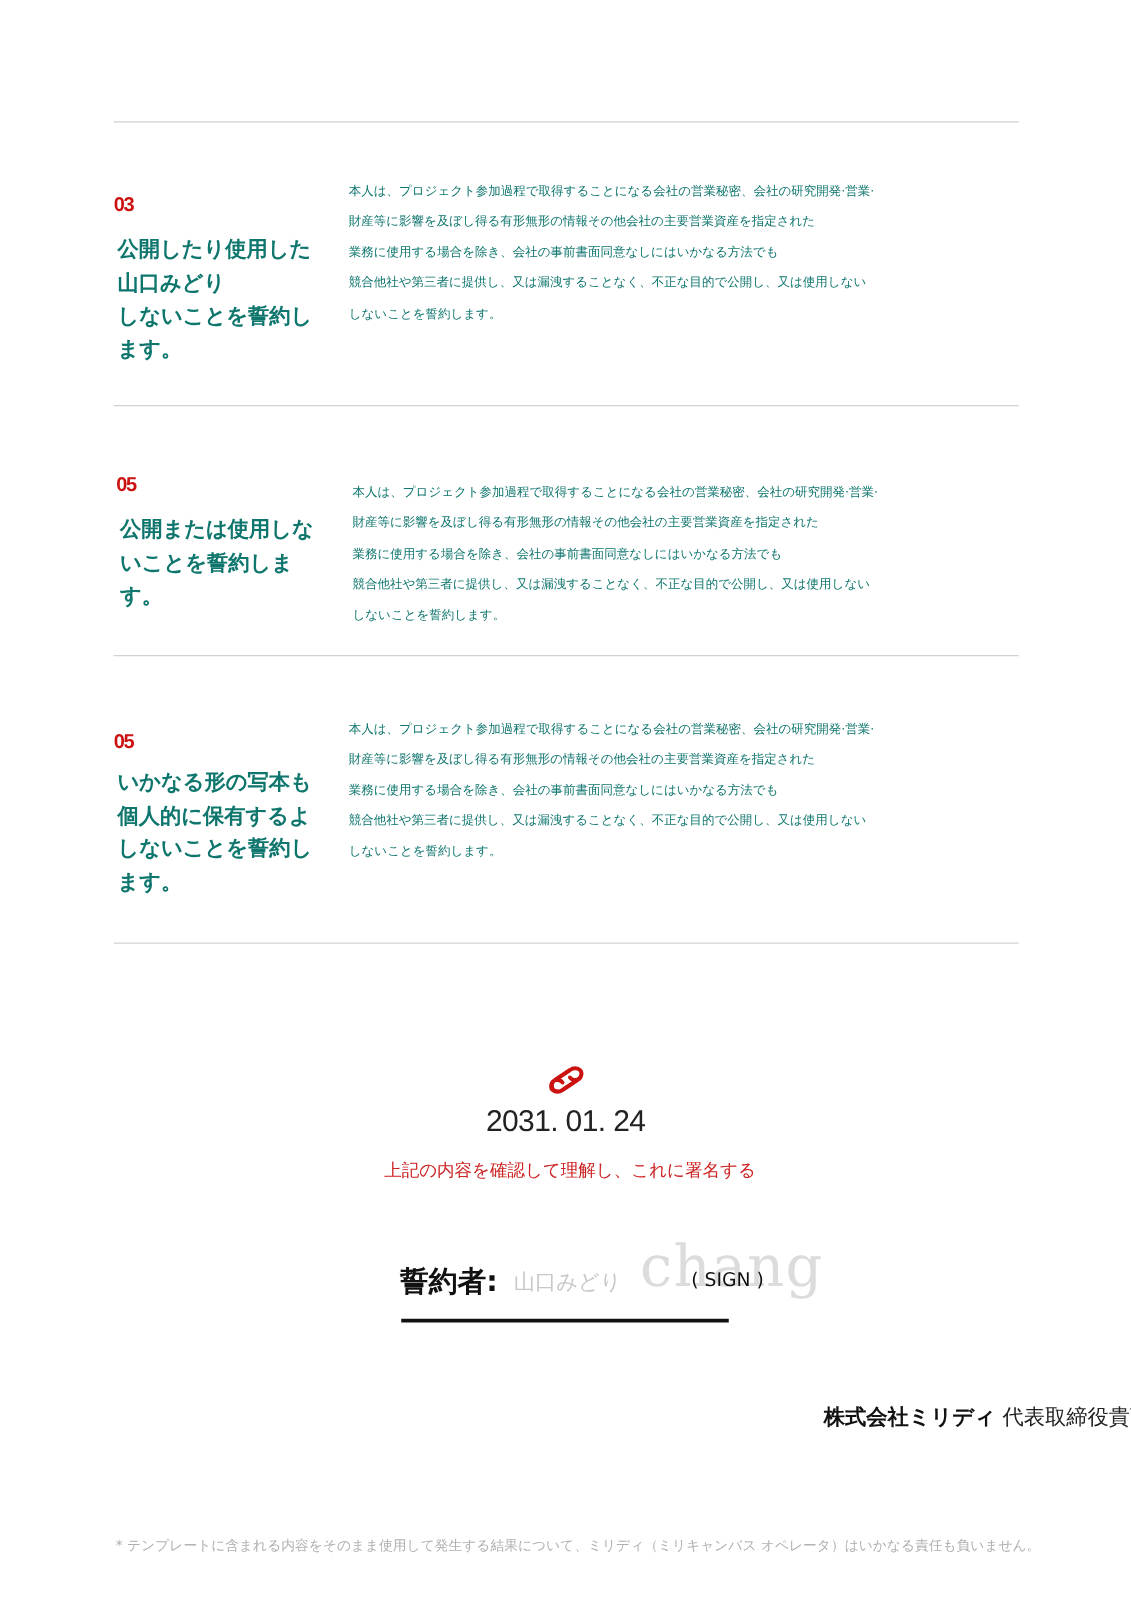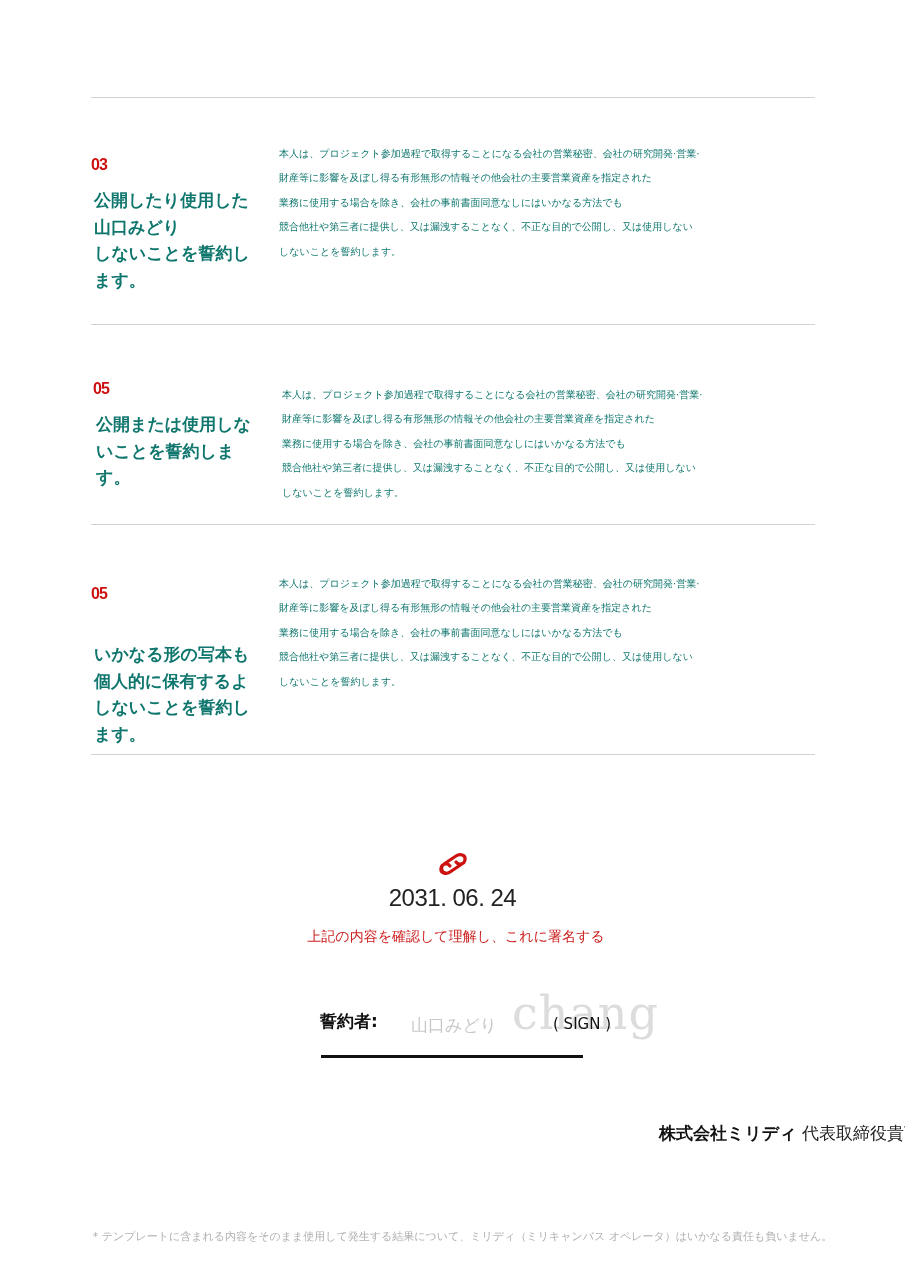--- a/index.html
+++ b/index.html
@@ -34,21 +34,21 @@
       position: absolute; left: 0; width: 905px; top: 884px;
       text-align: center; font-size: 24px; letter-spacing: -0.5px; color: #222;
       font-family: "Liberation Sans", sans-serif;
     }
     .confirm {
       position: absolute; left: 0; width: 912px; top: 928px;
       text-align: center; font-size: 14px; color: #cc2222;
     }
     .signer-label {
       position: absolute; left: 320px; top: 1010px;
-      font-size: 17px; font-weight: bold; color: #111;
+      font-size: 23px; font-weight: bold; color: #111;
     }
     .signer-name {
       position: absolute; left: 411px; top: 1014px;
       font-size: 17px; color: #c8c8c8;
     }
     .signature {
       position: absolute; left: 512px; top: 986px;
       font-family: "DejaVu Serif", "Liberation Serif", serif;
       font-size: 46px; color: #dcdcdc; letter-spacing: 1px;
     }
@@ -106,40 +106,40 @@
     <div>本人は、プロジェクト参加過程で取得することになる会社の営業秘密、会社の研究開発·営業·</div>
     <div>財産等に影響を及ぼし得る有形無形の情報その他会社の主要営業資産を指定された</div>
     <div>業務に使用する場合を除き、会社の事前書面同意なしにはいかなる方法でも</div>
     <div>競合他社や第三者に提供し、又は漏洩することなく、不正な目的で公開し、又は使用しない</div>
     <div>しないことを誓約します。</div>
   </div>
 </div>
 
 <div>
   <div class="num" style="left:91px; top:580px">05</div>
-  <div class="title" style="left:94px; top:641px">
+  <div class="title" style="left:94px; top:613px">
     <div>いかなる形の写本も</div>
     <div>個人的に保有するよ</div>
     <div>しないことを誓約し</div>
     <div>ます。</div>
   </div>
   <div class="body" style="left:279px; top:572px">
     <div>本人は、プロジェクト参加過程で取得することになる会社の営業秘密、会社の研究開発·営業·</div>
     <div>財産等に影響を及ぼし得る有形無形の情報その他会社の主要営業資産を指定された</div>
     <div>業務に使用する場合を除き、会社の事前書面同意なしにはいかなる方法でも</div>
     <div>競合他社や第三者に提供し、又は漏洩することなく、不正な目的で公開し、又は使用しない</div>
     <div>しないことを誓約します。</div>
   </div>
 </div>
 
 <div>
   <svg class="seal" viewBox="0 0 32 32">
     <path d="M9 25 C4 25 3 19 7 16 L19 8 C23 5 29 7 28 12 C27 17 21 17 19 14 M13 18 C11 15 5 15 4 20 C3 25 9 27 13 24 L25 16" fill="none" stroke="#cc1111" stroke-width="3.2" stroke-linecap="round"></path>
   </svg>
-  <div class="date">2031. 06. 24</div>
+  <div class="date">2031. 01. 24</div>
   <div class="confirm">上記の内容を確認して理解し、これに署名する</div>
 
   <div class="signature">chang</div>
   <div class="signer-label">誓約者:</div>
   <div class="signer-name">山口みどり</div>
   <div class="sign-tag">( SIGN )</div>
   <div class="sign-line"></div>
 
   <div class="company">
     <b>株式会社ミリディ</b><span> 代表取締役貴下</span>

